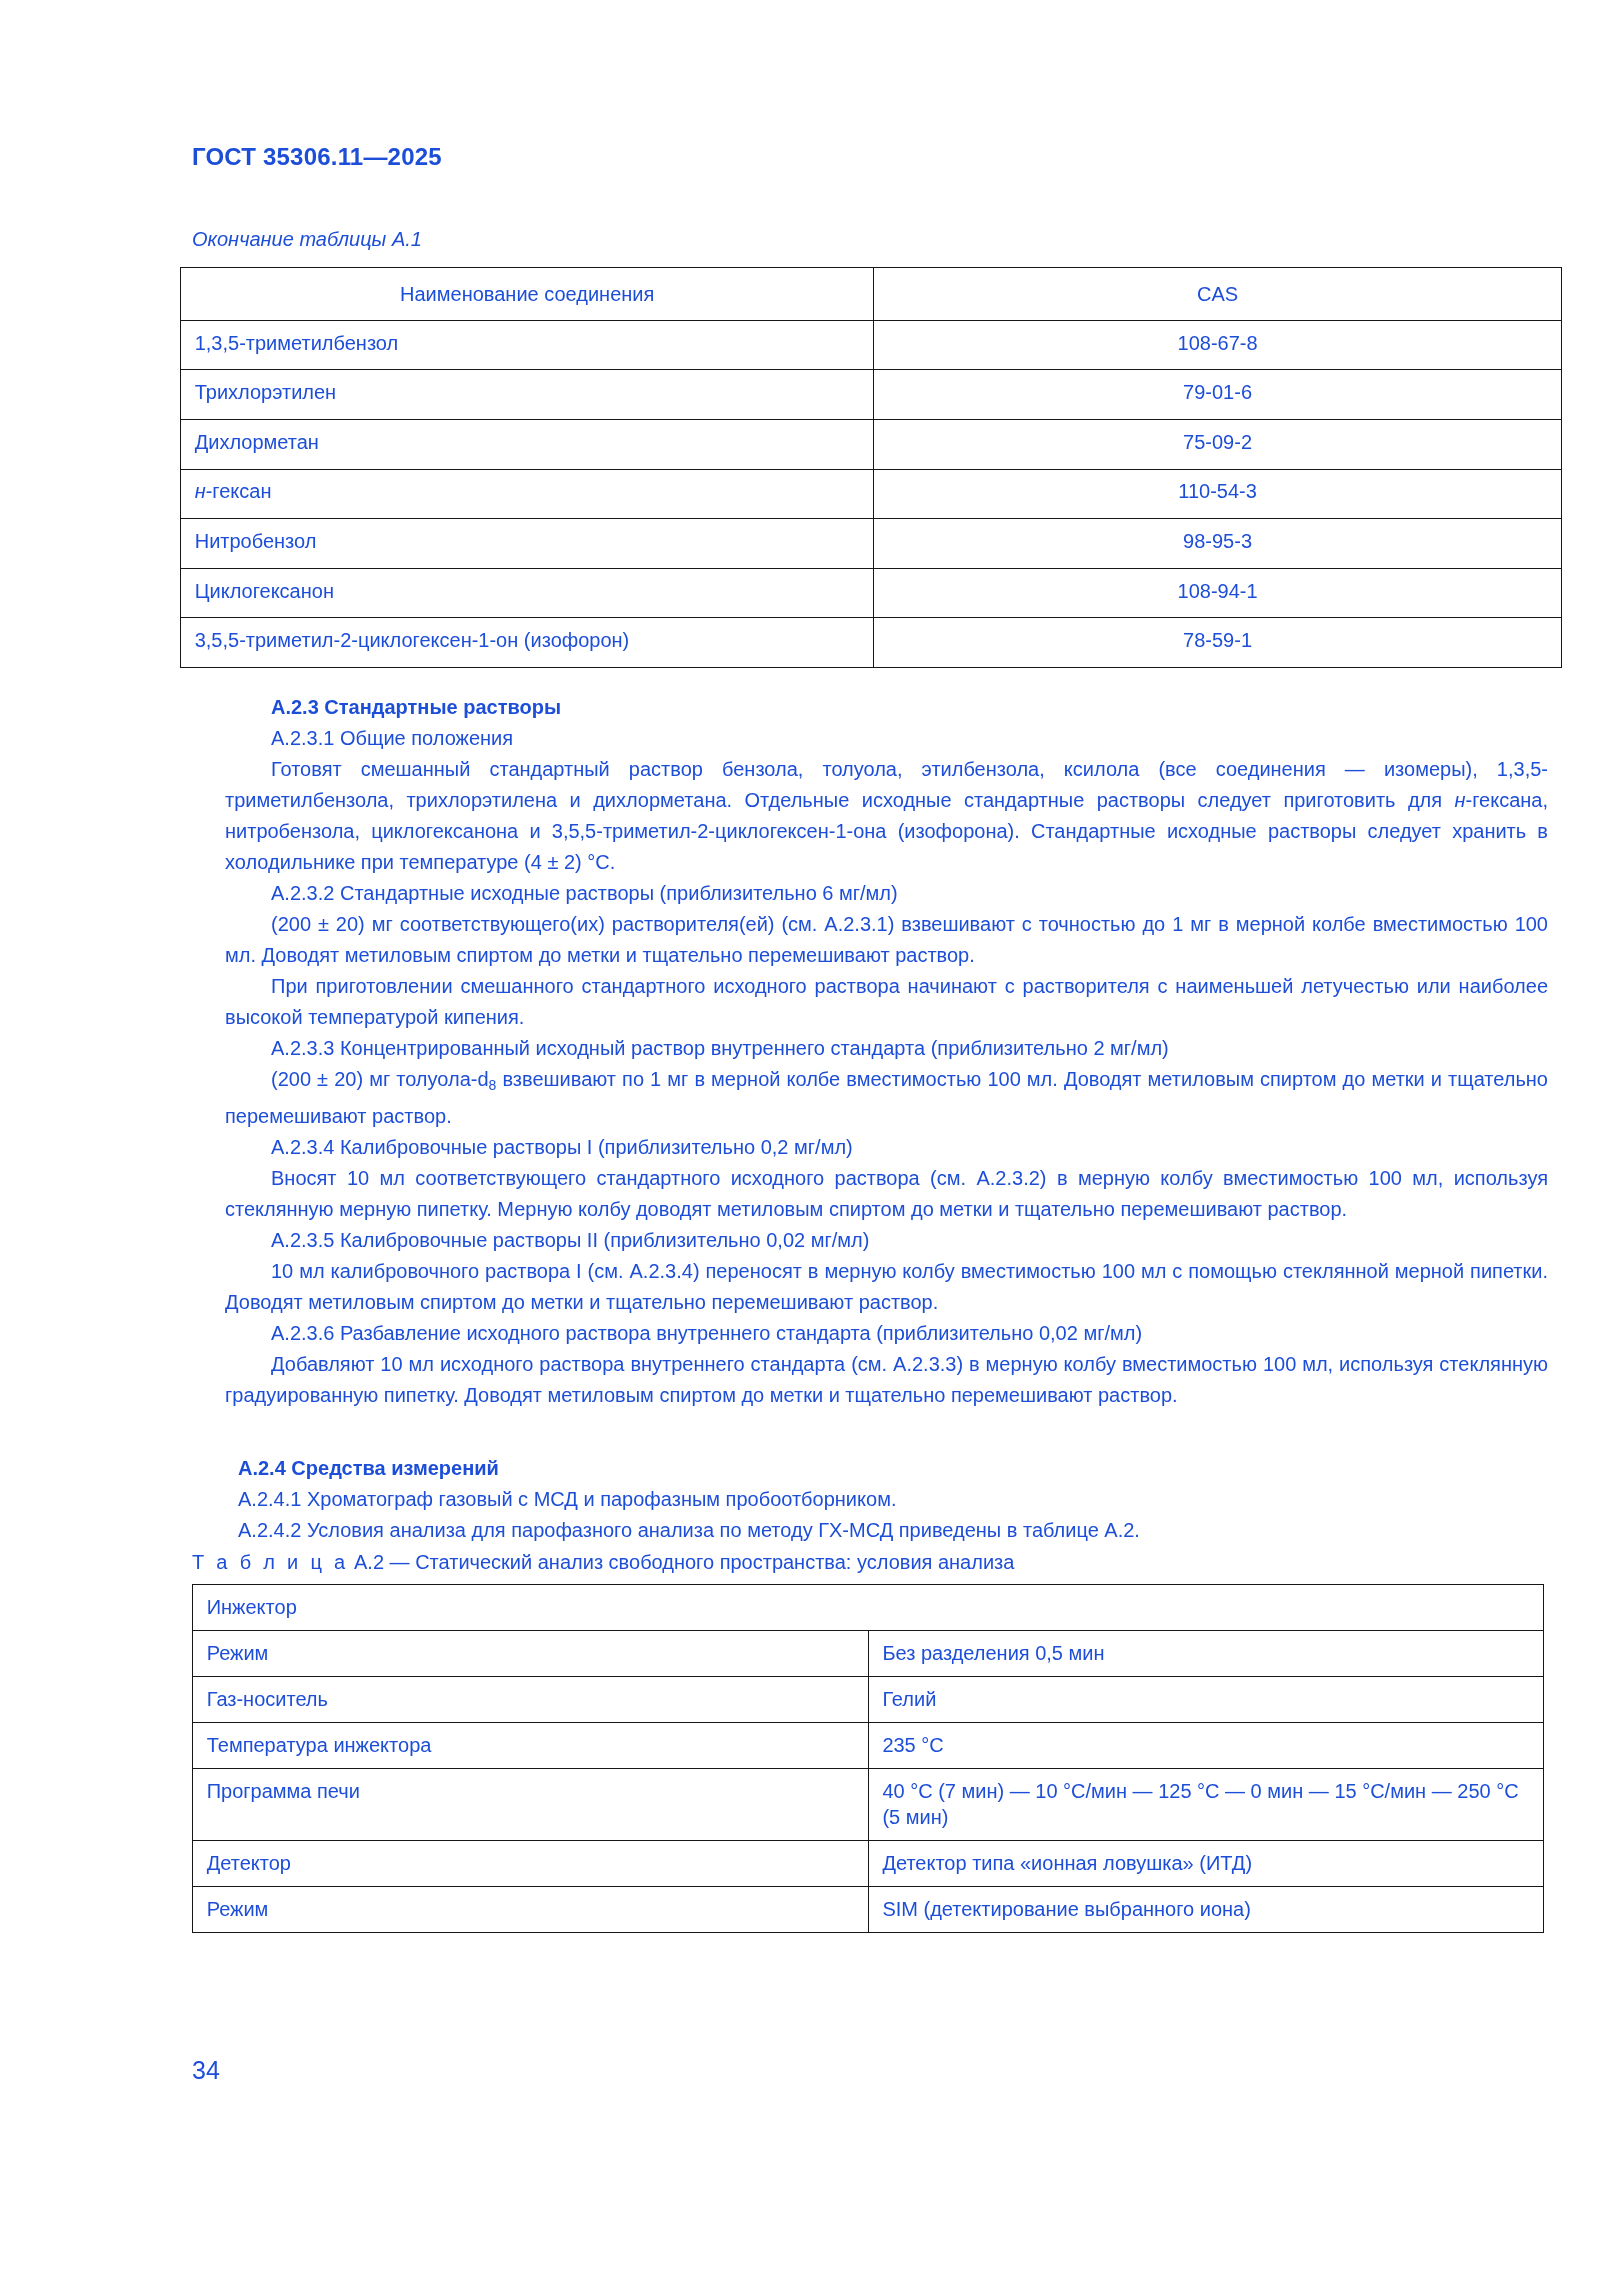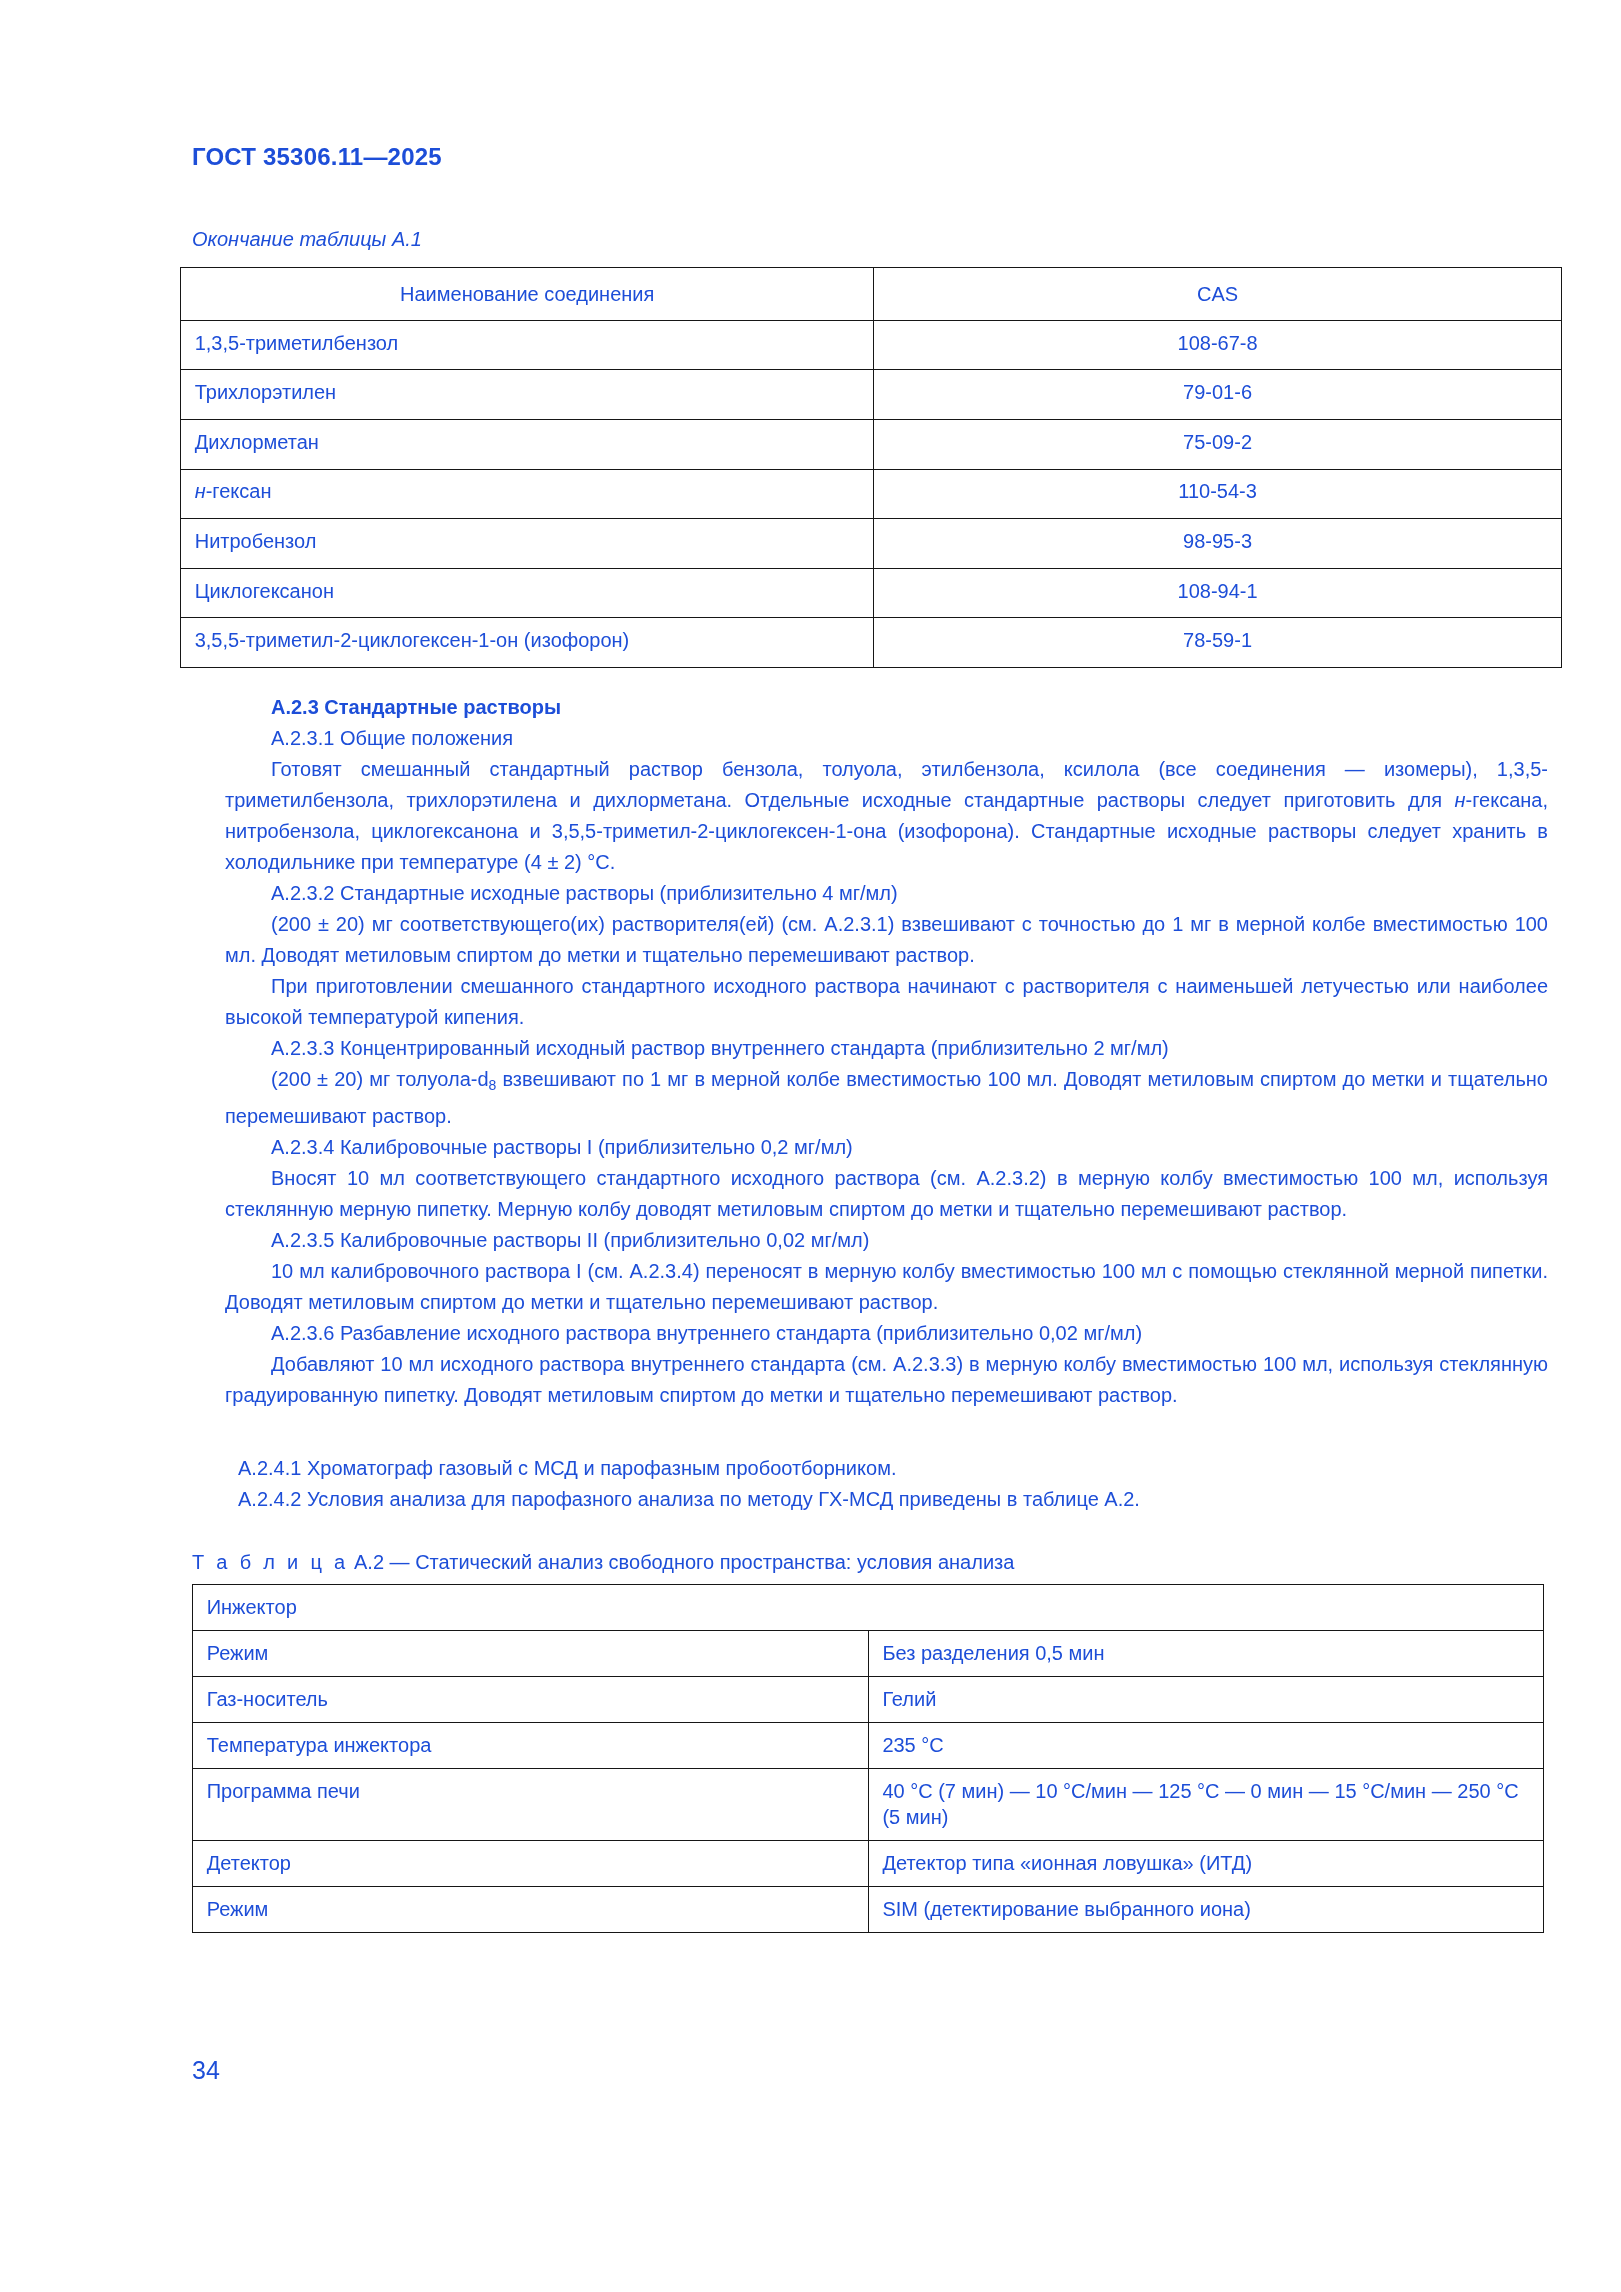--- a/index.html
+++ b/index.html
@@ -164,34 +164,35 @@
         <td class="c-name">3,5,5-триметил-2-циклогексен-1-он (изофорон)</td>
         <td class="c-cas">78-59-1</td>
       </tr>
     </tbody>
   </table>
 
   <div class="body-text blk-a23">
     <p class="head">А.2.3 Стандартные растворы</p>
     <p class="nojust">А.2.3.1 Общие положения</p>
     <p>Готовят смешанный стандартный раствор бензола, толуола, этилбензола, ксилола (все соединения&nbsp;— изомеры), 1,3,5-триметилбензола, трихлорэтилена и дихлорметана. Отдельные исходные стандартные растворы следует приготовить для <span class="ital">н</span>-гексана, нитробензола, циклогексанона и 3,5,5-триметил-2-циклогексен-1-она (изофорона). Стандартные исходные растворы следует хранить в холодильнике при температуре (4&nbsp;±&nbsp;2)&nbsp;°C.</p>
-    <p class="nojust">А.2.3.2 Стандартные исходные растворы (приблизительно 4 мг/мл)</p>
+    <p class="nojust">А.2.3.2 Стандартные исходные растворы (приблизительно 6 мг/мл)</p>
     <p>(200 ± 20) мг соответствующего(их) растворителя(ей) (см. А.2.3.1) взвешивают с точностью до 1 мг в мерной колбе вместимостью 100 мл. Доводят метиловым спиртом до метки и тщательно перемешивают раствор.</p>
     <p>При приготовлении смешанного стандартного исходного раствора начинают с растворителя с наименьшей летучестью или наиболее высокой температурой кипения.</p>
     <p class="nojust">А.2.3.3 Концентрированный исходный раствор внутреннего стандарта (приблизительно 2 мг/мл)</p>
     <p><span>(200 ± 20) мг толуола-d</span><sub>8</sub><span> взвешивают по 1 мг в мерной колбе вместимостью 100 мл. Доводят метиловым спиртом до метки и тщательно перемешивают раствор.</span></p>
     <p class="nojust">А.2.3.4 Калибровочные растворы I (приблизительно 0,2 мг/мл)</p>
     <p>Вносят 10 мл соответствующего стандартного исходного раствора (см. А.2.3.2) в мерную колбу вместимостью 100 мл, используя стеклянную мерную пипетку. Мерную колбу доводят метиловым спиртом до метки и тщательно перемешивают раствор.</p>
     <p class="nojust">А.2.3.5 Калибровочные растворы II (приблизительно 0,02 мг/мл)</p>
     <p>10 мл калибровочного раствора I (см. А.2.3.4) переносят в мерную колбу вместимостью 100 мл с помощью стеклянной мерной пипетки. Доводят метиловым спиртом до метки и тщательно перемешивают раствор.</p>
     <p class="nojust">А.2.3.6 Разбавление исходного раствора внутреннего стандарта (приблизительно 0,02 мг/мл)</p>
     <p>Добавляют 10 мл исходного раствора внутреннего стандарта (см. А.2.3.3) в мерную колбу вместимостью 100 мл, используя стеклянную градуированную пипетку. Доводят метиловым спиртом до метки и тщательно перемешивают раствор.</p>
   </div>
 
   <div class="body-text blk-a24">
+    <p class="head">А.2.4 Средства измерений</p>
     <p class="nojust">А.2.4.1 Хроматограф газовый с МСД и парофазным пробоотборником.</p>
     <p class="nojust">А.2.4.2 Условия анализа для парофазного анализа по методу ГХ-МСД приведены в таблице А.2.</p>
   </div>
 
   <div class="table-caption"><span class="spaced">Т а б л и ц а</span><span>  А.2 — Статический анализ свободного пространства: условия анализа</span></div>
 
   <table class="gost tbl-a2">
     <tbody>
       <tr>
         <td class="full" colspan="2">Инжектор</td>

